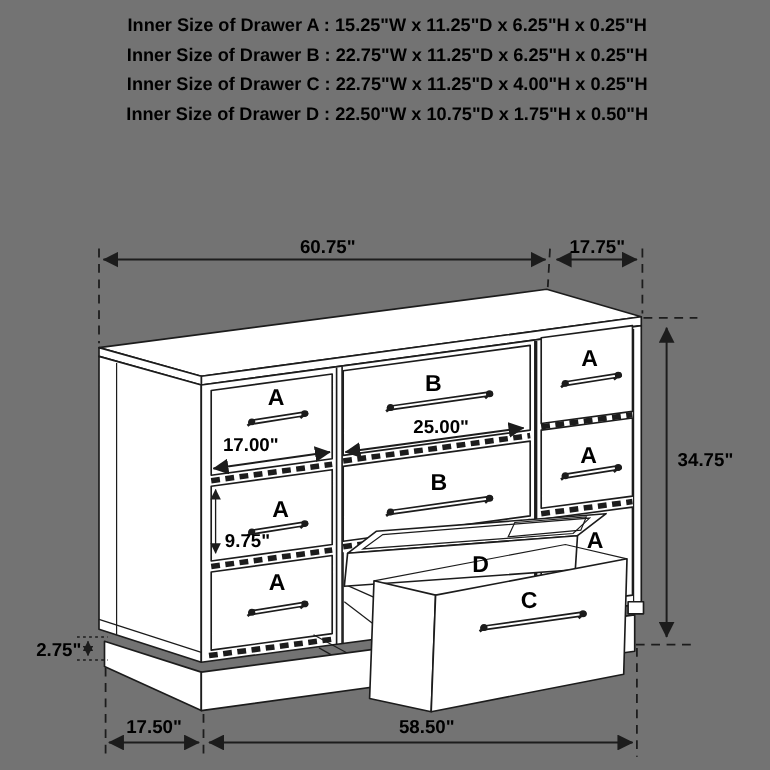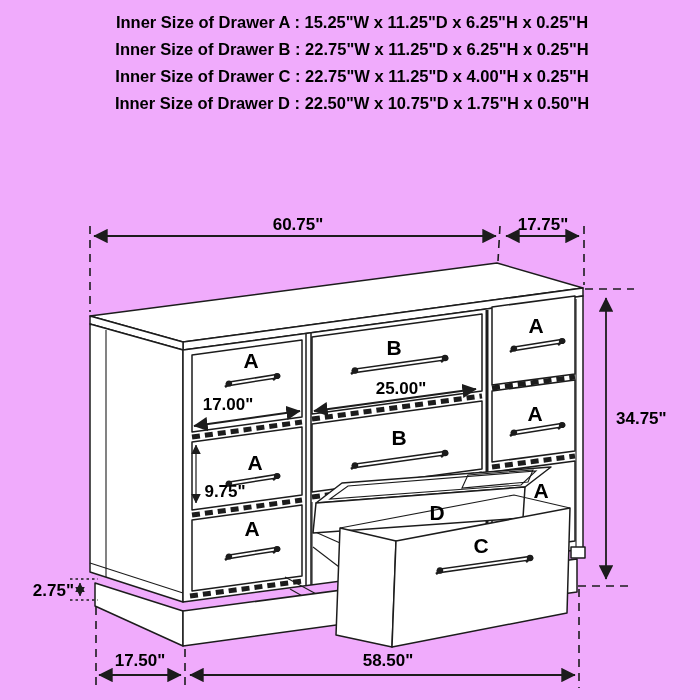--- a/index.html
+++ b/index.html
@@ -1,16 +1,16 @@
 <!DOCTYPE html>
 <html><head>
 <meta charset="utf-8">
 <style>
   html,body{margin:0;padding:0;background:#fff;}
-  #stage{position:relative;width:700px;height:700px;background:#f0abfc;overflow:hidden;}
+  #stage{position:relative;width:700px;height:700px;background:#737373;overflow:hidden;}
   svg{display:block;}
   svg text{font-family:"Liberation Sans","DejaVu Sans",sans-serif;font-weight:bold;fill:#000;}
   .spec{font-size:16.5px;}
   .dim{font-size:17px;}
   .dlabel{font-size:21px;}
   .ln{stroke:#1c1c1c;stroke-width:1.5;fill:none;stroke-linejoin:round;}
   .lnt{stroke:#1c1c1c;stroke-width:1.1;fill:none;}
   .lnf{stroke:#1c1c1c;stroke-width:1.5;fill:#ffffff;stroke-linejoin:round;}
   .thick{stroke:#1c1c1c;stroke-width:3;fill:none;}
   .band{stroke:#1c1c1c;stroke-width:5;stroke-dasharray:8 5;fill:none;}

